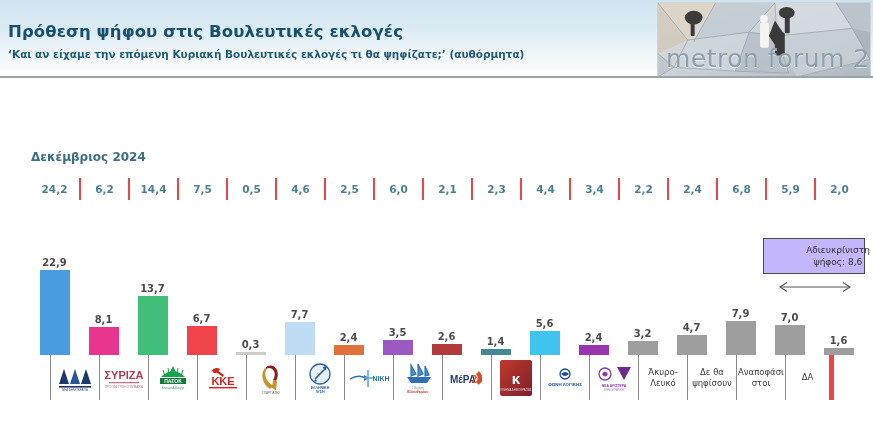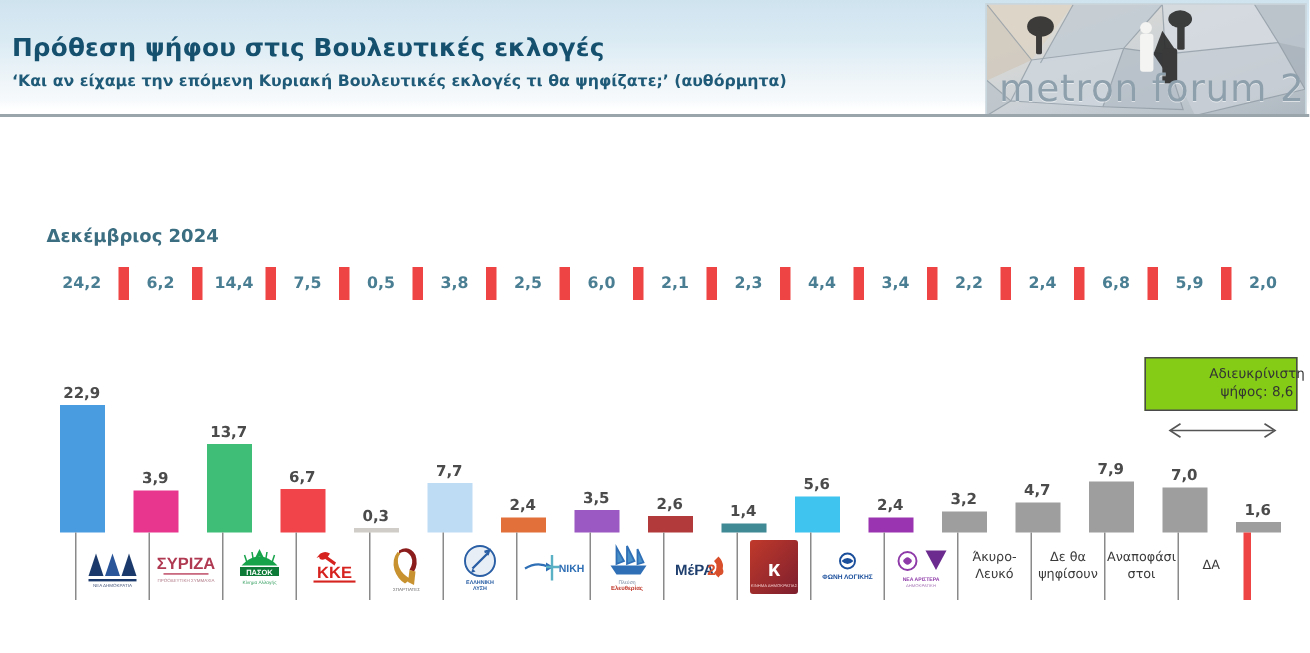--- a/index.html
+++ b/index.html
@@ -50,21 +50,21 @@
     font-size:12px;color:#3c6e82;font-weight:bold;white-space:nowrap;
   }
   .prev-row{
     position:absolute;left:30px;top:178px;height:22px;
     display:flex;
   }
   .prev-cell{
     width:49px;height:22px;
     display:flex;align-items:center;justify-content:center;
     font-size:10.5px;color:#4a7f93;font-weight:bold;
-    border-left:7px solid #ef4444;
+    border-left:2px solid #ef4444;
     box-sizing:border-box;
   }
   .prev-cell:first-child{border-left:none;text-align:right;}
   
   .chart{
     position:absolute;left:30px;top:230px;height:125px;
     display:flex;align-items:flex-end;
   }
   .col{
     width:49px;height:125px;
@@ -95,21 +95,21 @@
   }
   .logobox{
     width:43px;height:40px;
     display:flex;align-items:center;justify-content:center;
     overflow:hidden;
   }
   .logobox svg{display:block;}
   
   .callout{
     position:absolute;left:763px;top:238px;width:102px;height:36px;
-    border:1.5px solid #4a4a4a;background:#84cc16;
+    border:1.5px solid #4a4a4a;background:#c4b5fd;
     display:flex;align-items:center;justify-content:center;
     box-sizing:border-box;
     padding-left:48px;
   }
   .callout-txt{
     font-size:9px;color:#333;text-align:center;line-height:12px;
   }
   .callout-arrow{
     position:absolute;left:775px;top:281px;width:80px;height:12px;
   }
@@ -170,41 +170,41 @@
   <div class="header-rule"></div>
 </div>
 
 <div class="prev-label">Δεκέμβριος 2024</div>
 <div class="prev-row" id="prev-row">
     <div class="prev-cell">24,2</div>
     <div class="prev-cell">6,2</div>
     <div class="prev-cell">14,4</div>
     <div class="prev-cell">7,5</div>
     <div class="prev-cell">0,5</div>
-    <div class="prev-cell">3,8</div>
+    <div class="prev-cell">4,6</div>
     <div class="prev-cell">2,5</div>
     <div class="prev-cell">6,0</div>
     <div class="prev-cell">2,1</div>
     <div class="prev-cell">2,3</div>
     <div class="prev-cell">4,4</div>
     <div class="prev-cell">3,4</div>
     <div class="prev-cell">2,2</div>
     <div class="prev-cell">2,4</div>
     <div class="prev-cell">6,8</div>
     <div class="prev-cell">5,9</div>
     <div class="prev-cell">2,0</div>
   </div>
 
 <div class="chart" id="chart">
     <div class="col">
       <div class="valnum">22,9</div>
       <div class="bar" style="height: 99px; background: rgb(74, 156, 224);"></div>
     </div>
     <div class="col">
-      <div class="valnum">3,9</div>
+      <div class="valnum">8,1</div>
       <div class="bar" style="height: 28px; background: rgb(232, 54, 143);"></div>
     </div>
     <div class="col">
       <div class="valnum">13,7</div>
       <div class="bar" style="height: 59px; background: rgb(63, 190, 120);"></div>
     </div>
     <div class="col">
       <div class="valnum">6,7</div>
       <div class="bar" style="height: 29px; background: rgb(241, 68, 74);"></div>
     </div>

